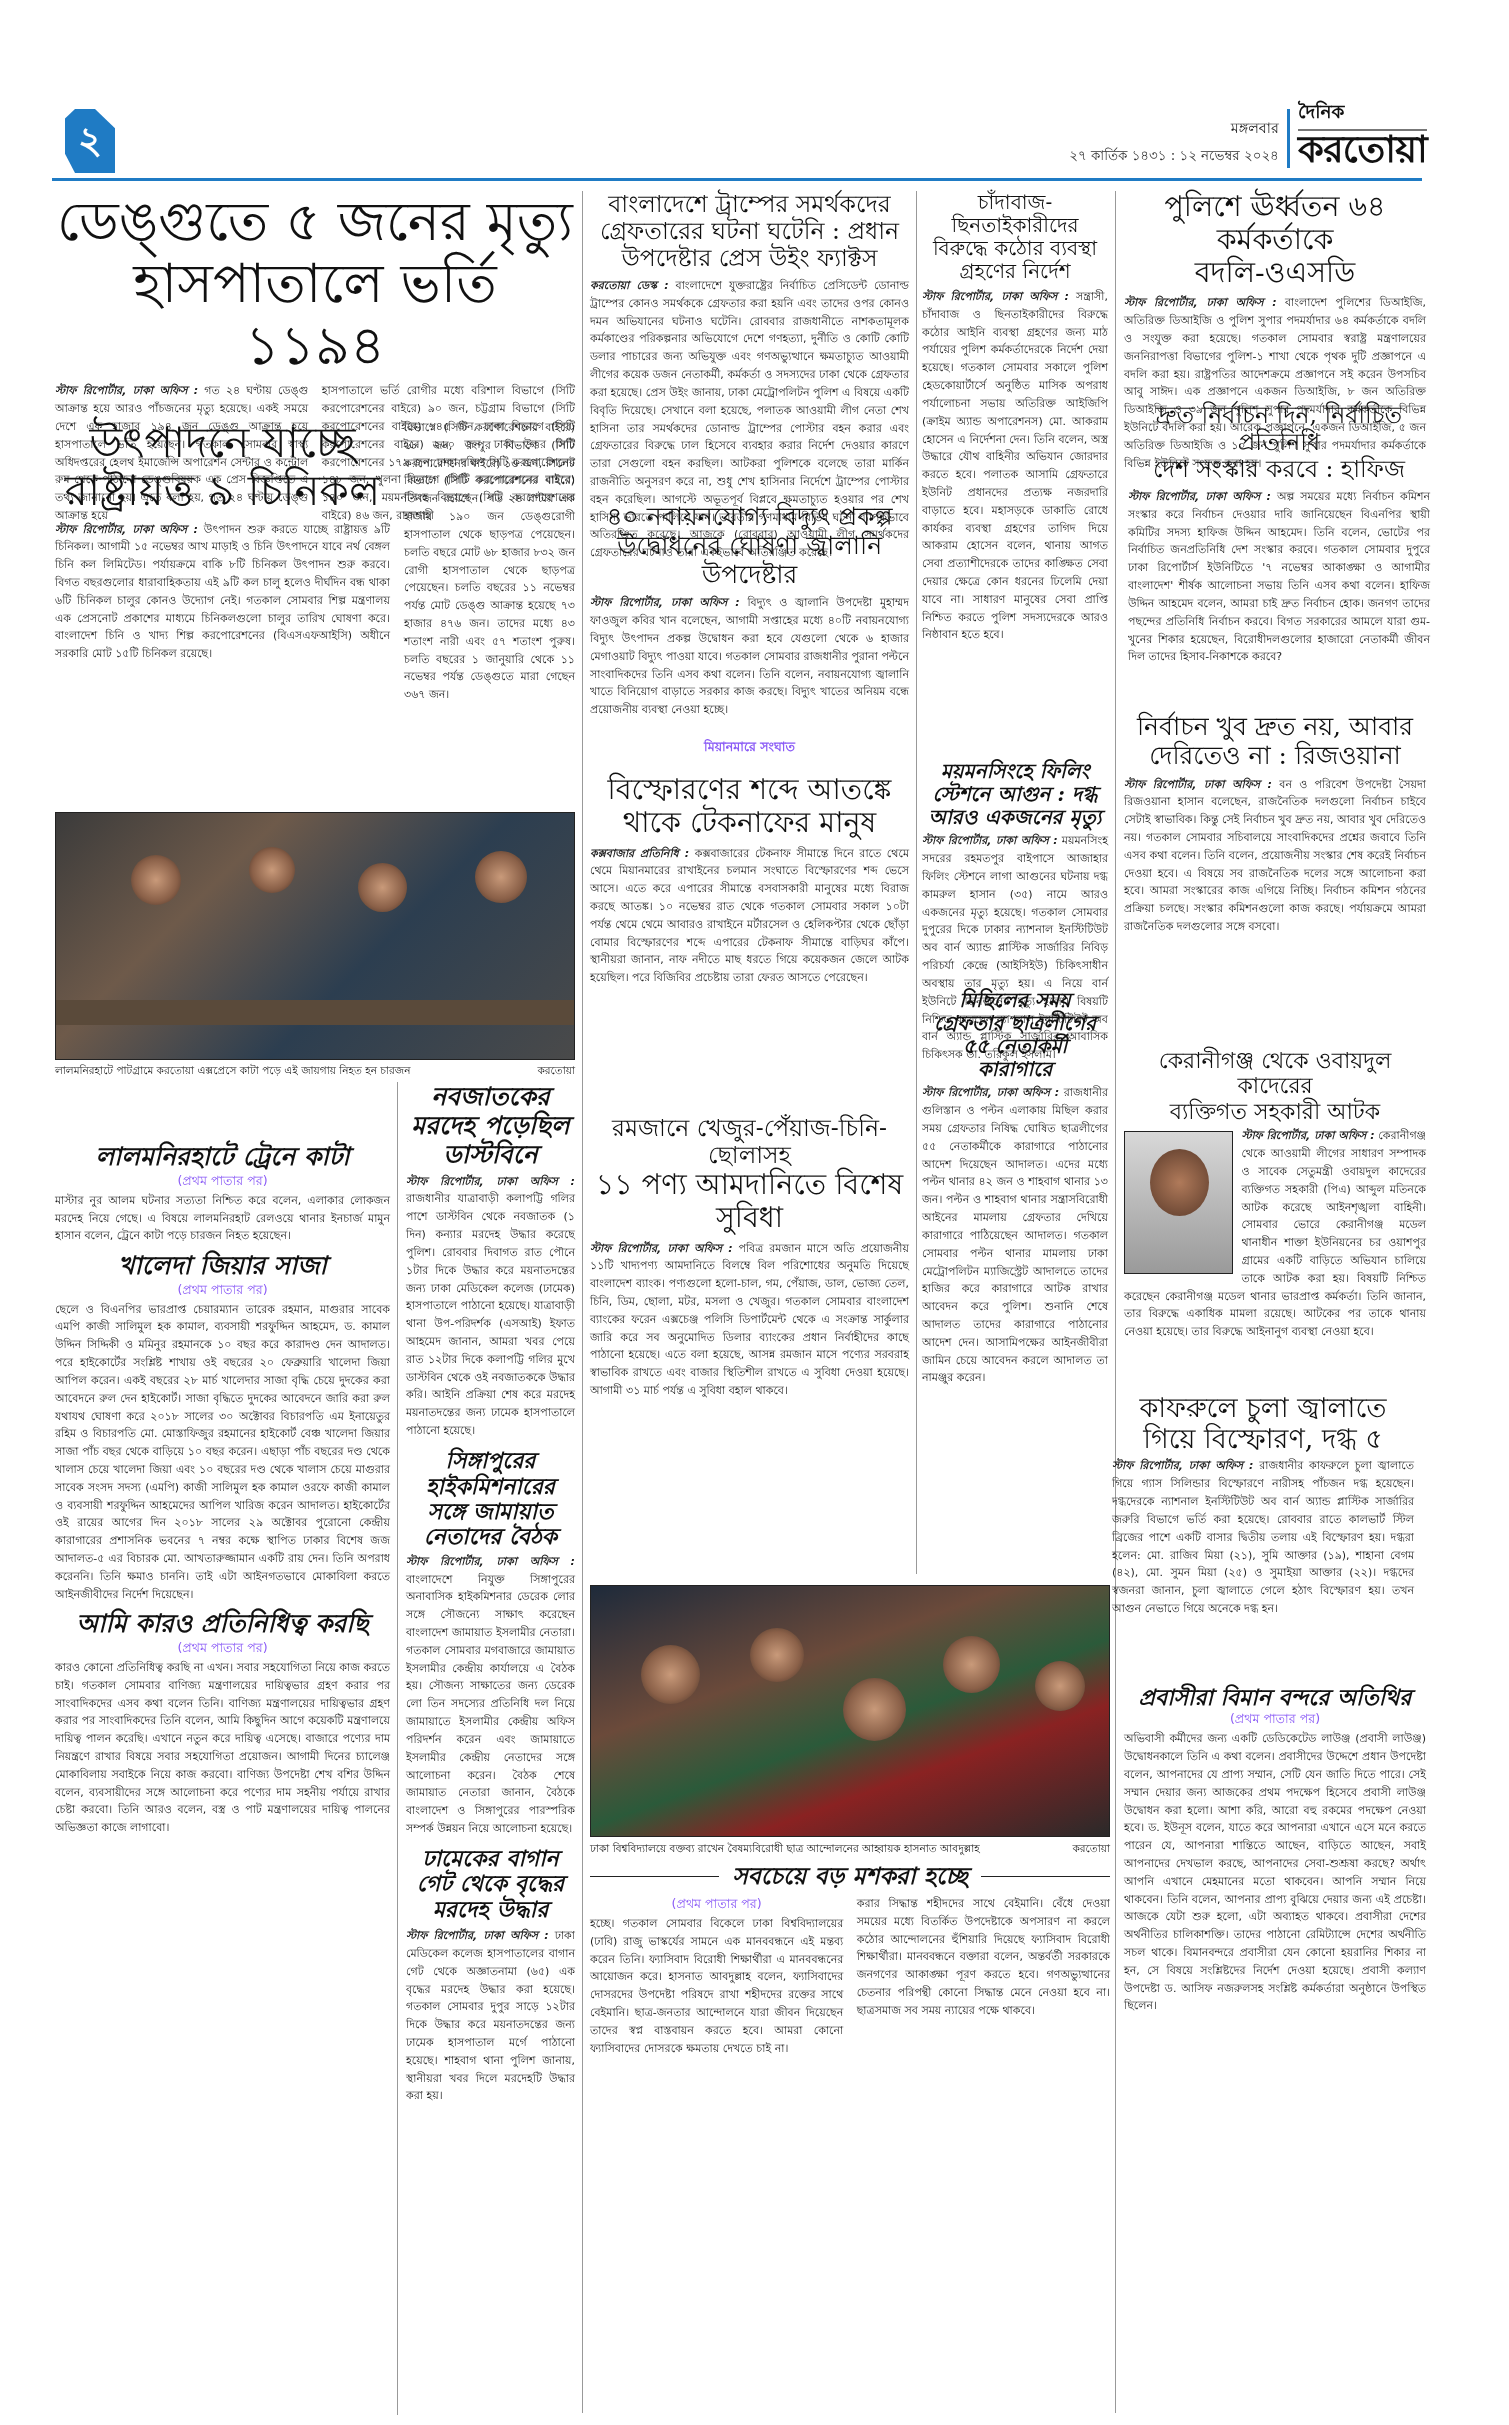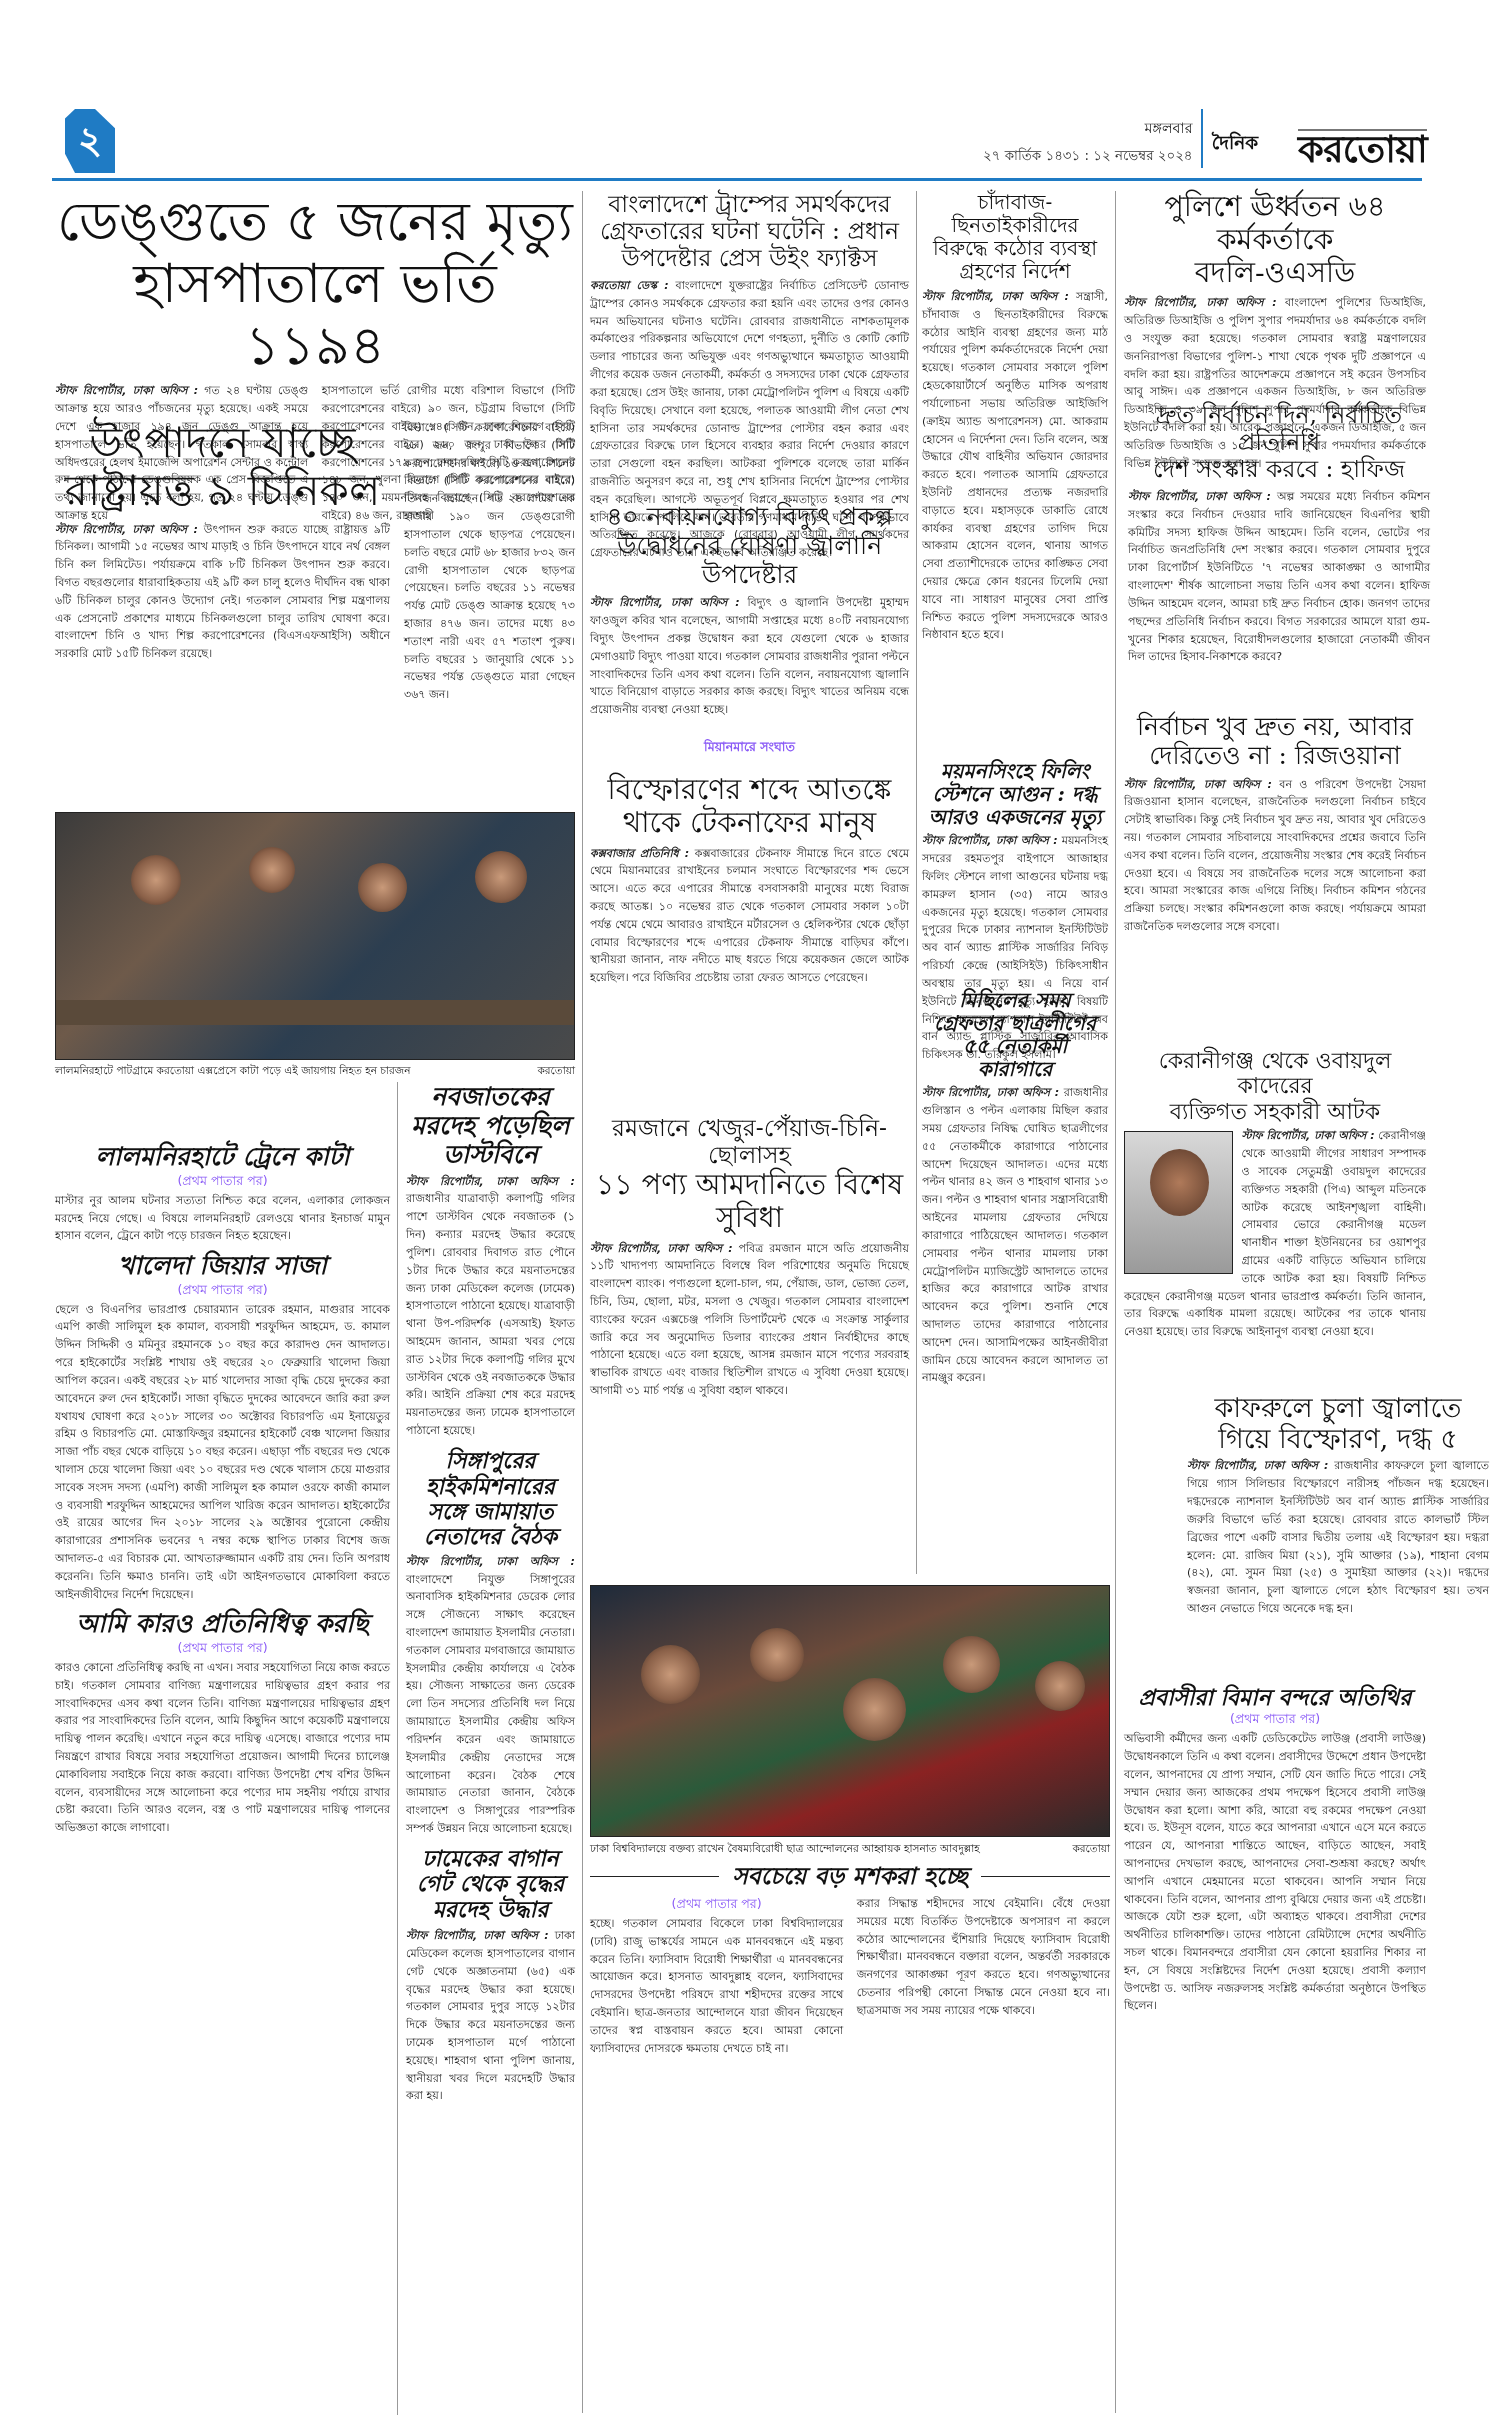--- a/index.html
+++ b/index.html
@@ -40,21 +40,21 @@
 <div class="page-badge">
   <div class="shape"></div>
   <div class="num">২</div>
 </div>
 <div class="mast-right">
   <div style="display:flex;flex-direction:column;justify-content:flex-end;">
     <div class="mast-day">মঙ্গলবার</div>
     <div class="mast-date">২৭ কার্তিক ১৪৩১ : ১২ নভেম্বর ২০২৪</div>
   </div>
   <div class="mast-sep"></div>
-  <div style="display:flex;flex-direction:row;align-items:flex-start;gap:40px;">
+  <div style="display:flex;flex-direction:column;align-items:flex-start;">
     <div class="logo-small">দৈনিক</div>
     <div class="logo-big">করতোয়া</div>
   </div>
 </div>
 <div class="top-rule"></div>
 
 <div class="abs" style="left:55px;top:191px;width:520px;">
   <div class="hl hl-big">ডেঙ্গুতে ৫ জনের মৃত্যু</div>
   <div class="hl hl-big">হাসপাতালে ভর্তি ১১৯৪</div>
   <div style="display:flex;gap:13.4px;margin-top:5px;">
@@ -245,21 +245,21 @@
   <div class="hl" style="font-size:22px;">ব্যক্তিগত সহকারী আটক</div>
   <div class="body" style="margin-top:3.4px;">
     <div class="photo" style="position:relative;float:left;width:109px;height:143px;margin:3.4px 8.4px 3.4px 0;background:linear-gradient(180deg,#d8d8d8,#9a9a9a);">
       <div class="fig" style="left:25px;top:17px;width:59px;height:67px;background:radial-gradient(circle,#b07a5a,#5a3a2a);"></div>
     </div>
     <span class="byline">স্টাফ রিপোর্টার, ঢাকা অফিস :</span>
     <span>কেরানীগঞ্জ থেকে আওয়ামী লীগের সাধারণ সম্পাদক ও সাবেক সেতুমন্ত্রী ওবায়দুল কাদেরের ব্যক্তিগত সহকারী (পিএ) আব্দুল মতিনকে আটক করেছে আইনশৃঙ্খলা বাহিনী। সোমবার ভোরে কেরানীগঞ্জ মডেল থানাধীন শাক্তা ইউনিয়নের চর ওয়াশপুর গ্রামের একটি বাড়িতে অভিযান চালিয়ে তাকে আটক করা হয়। বিষয়টি নিশ্চিত করেছেন কেরানীগঞ্জ মডেল থানার ভারপ্রাপ্ত কর্মকর্তা। তিনি জানান, তার বিরুদ্ধে একাধিক মামলা রয়েছে। আটকের পর তাকে থানায় নেওয়া হয়েছে। তার বিরুদ্ধে আইনানুগ ব্যবস্থা নেওয়া হবে।</span>
   </div>
 </div>
 
-<div class="abs" style="left:1187px;top:1392px;width:302px;">
+<div class="abs" style="left:1112px;top:1392px;width:302px;">
   <div class="hl" style="font-size:27px;">কাফরুলে চুলা জ্বালাতে</div>
   <div class="hl" style="font-size:27px;">গিয়ে বিস্ফোরণ, দগ্ধ ৫</div>
   <div class="body" style="margin-top:3.4px;">
     <span class="byline">স্টাফ রিপোর্টার, ঢাকা অফিস :</span>
     <span>রাজধানীর কাফরুলে চুলা জ্বালাতে গিয়ে গ্যাস সিলিন্ডার বিস্ফোরণে নারীসহ পাঁচজন দগ্ধ হয়েছেন। দগ্ধদেরকে ন্যাশনাল ইনস্টিটিউট অব বার্ন অ্যান্ড প্লাস্টিক সার্জারির জরুরি বিভাগে ভর্তি করা হয়েছে। রোববার রাতে কালভার্ট স্টিল ব্রিজের পাশে একটি বাসার দ্বিতীয় তলায় এই বিস্ফোরণ হয়। দগ্ধরা হলেন: মো. রাজিব মিয়া (২১), সুমি আক্তার (১৯), শাহানা বেগম (৪২), মো. সুমন মিয়া (২৫) ও সুমাইয়া আক্তার (২২)। দগ্ধদের স্বজনরা জানান, চুলা জ্বালাতে গেলে হঠাৎ বিস্ফোরণ হয়। তখন আগুন নেভাতে গিয়ে অনেকে দগ্ধ হন।</span>
   </div>
 </div>
 
 <div class="abs" style="left:1124px;top:1685px;width:302px;">
   <div class="hl hl-it" style="font-size:22px;">প্রবাসীরা বিমান বন্দরে অতিথির</div>

